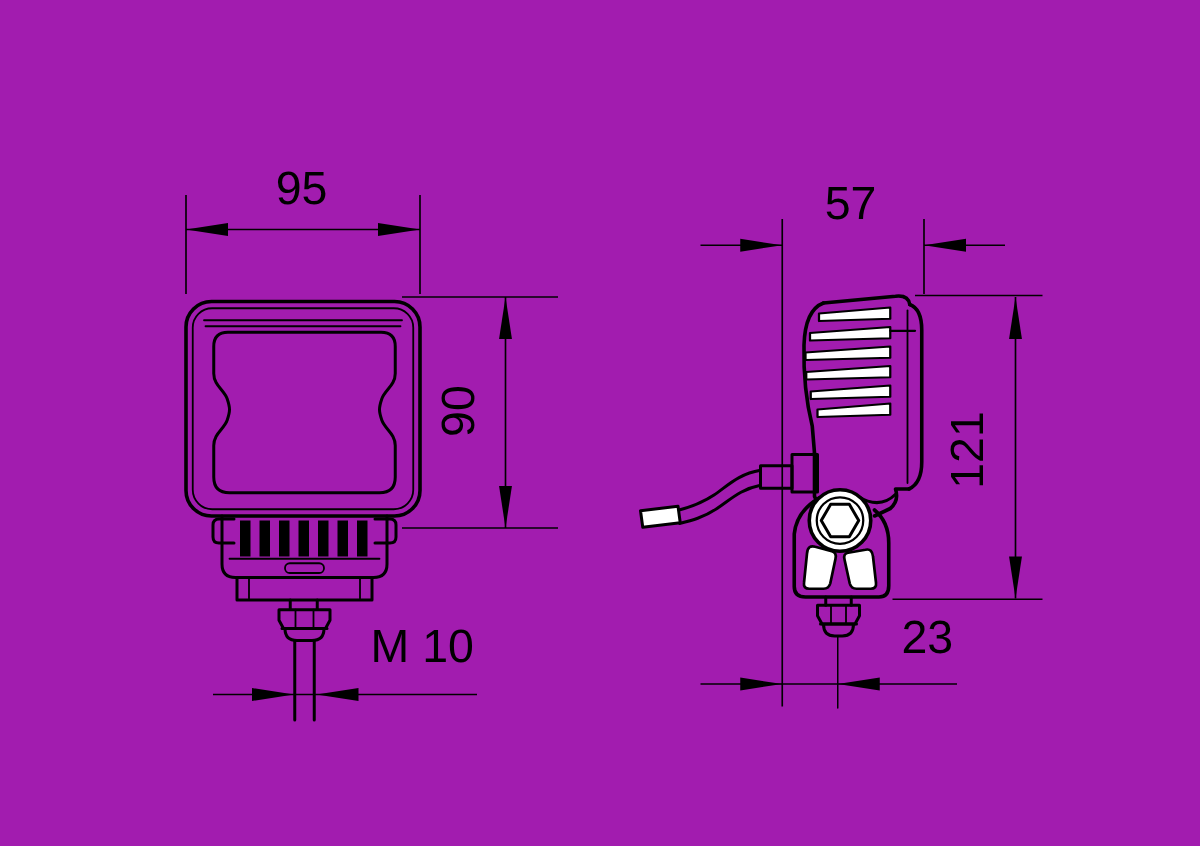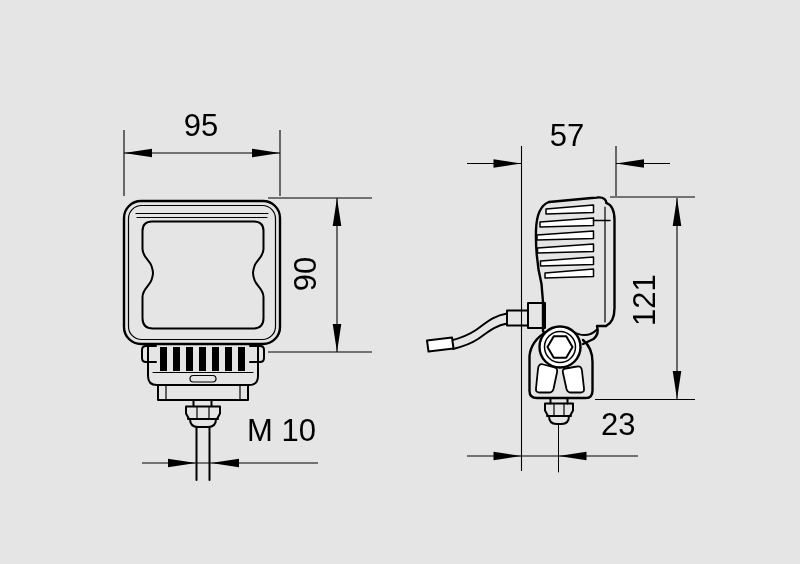--- a/index.html
+++ b/index.html
@@ -1,16 +1,16 @@
 <!DOCTYPE html>
 <html><head>
 <meta charset="utf-8">
 <style>
   html,body{margin:0;padding:0;background:#ffffff;}
-  #canvas{position:relative;width:800px;height:564px;background:#e5e5e5;overflow:hidden;}
+  #canvas{position:relative;width:800px;height:564px;background:#a21caf;overflow:hidden;}
   svg{display:block;}
   .obj{stroke:#000;fill:none;stroke-linecap:round;stroke-linejoin:round;}
   .s25{stroke-width:2.4;}
   .s20{stroke-width:2;}
   .s18{stroke-width:1.8;}
   .s15{stroke-width:1.5;}
   .s12{stroke-width:1.2;}
   .s10{stroke-width:1;}
   .dim line{stroke:#000;stroke-width:1.1;fill:none;}
   .dim polygon{fill:#000;stroke:none;}

